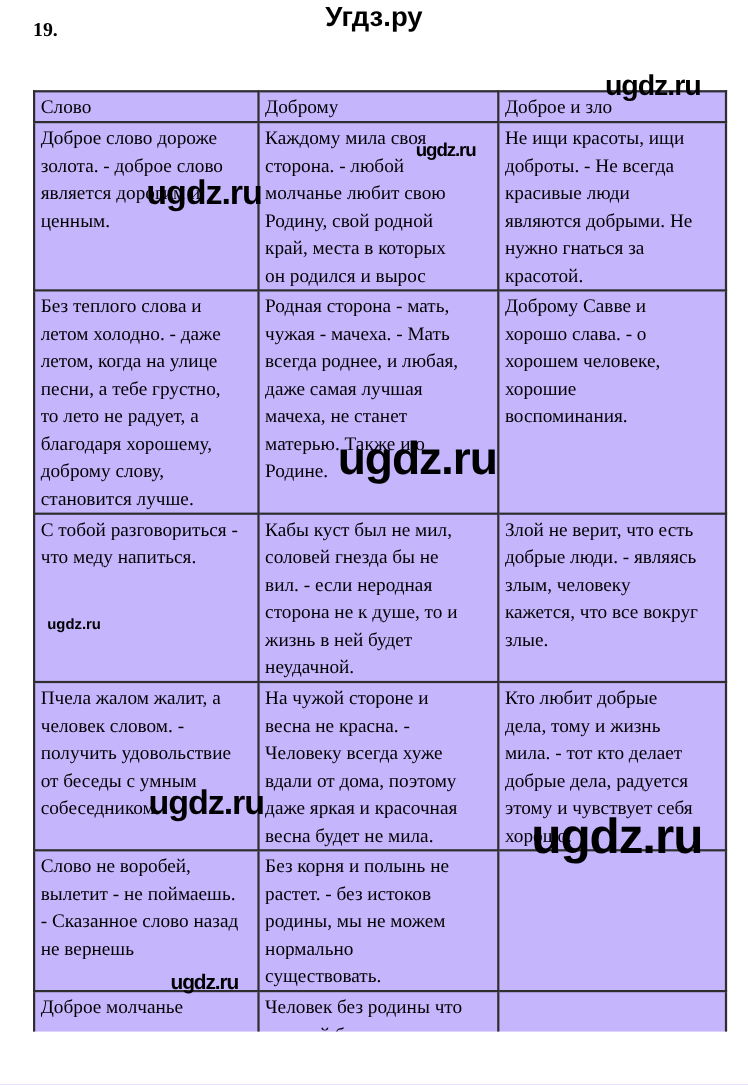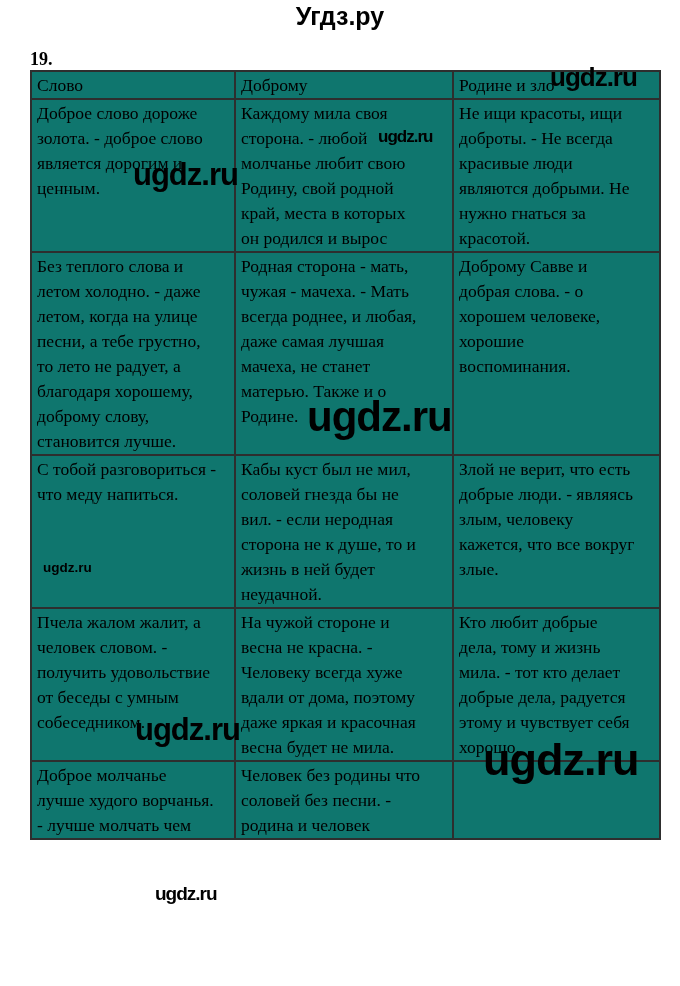--- a/index.html
+++ b/index.html
@@ -6,27 +6,27 @@
   .page {
     position:relative; width:680px; height:938px; background:#ffffff;
     font-family:"Liberation Serif", serif; color:#000; overflow:hidden;
   }
   .site-title {
     position:absolute; top:2px; left:0; width:680px; text-align:center;
     font-family:"Liberation Sans", sans-serif; font-weight:bold; font-size:25px;
     letter-spacing:0px;
   }
   .exercise-number {
-    position:absolute; top:49px; left:30px;
+    position:absolute; top:17px; left:30px;
     font-size:18px; font-weight:bold;
   }
   table.main {
-    position:absolute; top:70px; left:30px;
+    position:absolute; top:82px; left:30px;
     border-collapse:collapse; table-layout:fixed; width:629px;
-    background:#0f766e;
+    background:#c4b5fd;
   }
   table.main th, table.main td {
     border:2px solid #2e2e2e;
     vertical-align:top; text-align:left;
     font-weight:normal; font-size:17.5px; line-height:25px;
     padding:1px 3px 0 5px;
     white-space:pre-line; overflow:hidden;
   }
   .wm {
     position:absolute; font-family:"Liberation Sans", sans-serif;
@@ -58,21 +58,21 @@
   <table class="main">
     <colgroup>
       <col style="width:204px">
       <col style="width:218px">
       <col style="width:207px">
     </colgroup>
     <tbody>
         <tr style="height:23px">
       <th>Слово</th>
       <th>Доброму</th>
-      <th>Родине и зло</th>
+      <th>Доброе и зло</th>
     </tr>
     <tr style="height:153px">
       <td>Доброе слово дороже
 золота. - доброе слово
 является дорогим и
 ценным.</td>
       <td>Каждому мила своя
 сторона. - любой
 молчанье любит свою
 Родину, свой родной
@@ -95,21 +95,21 @@
 доброму слову,
 становится лучше.</td>
       <td>Родная сторона - мать,
 чужая - мачеха. - Мать
 всегда роднее, и любая,
 даже самая лучшая
 мачеха, не станет
 матерью. Также и о
 Родине.</td>
       <td>Доброму Савве и
-добрая слова. - о
+хорошо слава. - о
 хорошем человеке,
 хорошие
 воспоминания.</td>
     </tr>
     <tr style="height:152px">
       <td>С тобой разговориться -
 что меду напиться.</td>
       <td>Кабы куст был не мил,
 соловей гнезда бы не
 вил. - если неродная
@@ -134,20 +134,32 @@
 вдали от дома, поэтому
 даже яркая и красочная
 весна будет не мила.</td>
       <td>Кто любит добрые
 дела, тому и жизнь
 мила. - тот кто делает
 добрые дела, радуется
 этому и чувствует себя
 хорошо.</td>
     </tr>
+    <tr style="height:126px">
+      <td>Слово не воробей,
+вылетит - не поймаешь.
+- Сказанное слово назад
+не вернешь</td>
+      <td>Без корня и полынь не
+растет. - без истоков
+родины, мы не можем
+нормально
+существовать.</td>
+      <td></td>
+    </tr>
     <tr style="height:73px">
       <td>Доброе молчанье
 лучше худого ворчанья.
 - лучше молчать чем</td>
       <td>Человек без родины что
 соловей без песни. -
 родина и человек</td>
       <td></td>
     </tr>
   </tbody>

